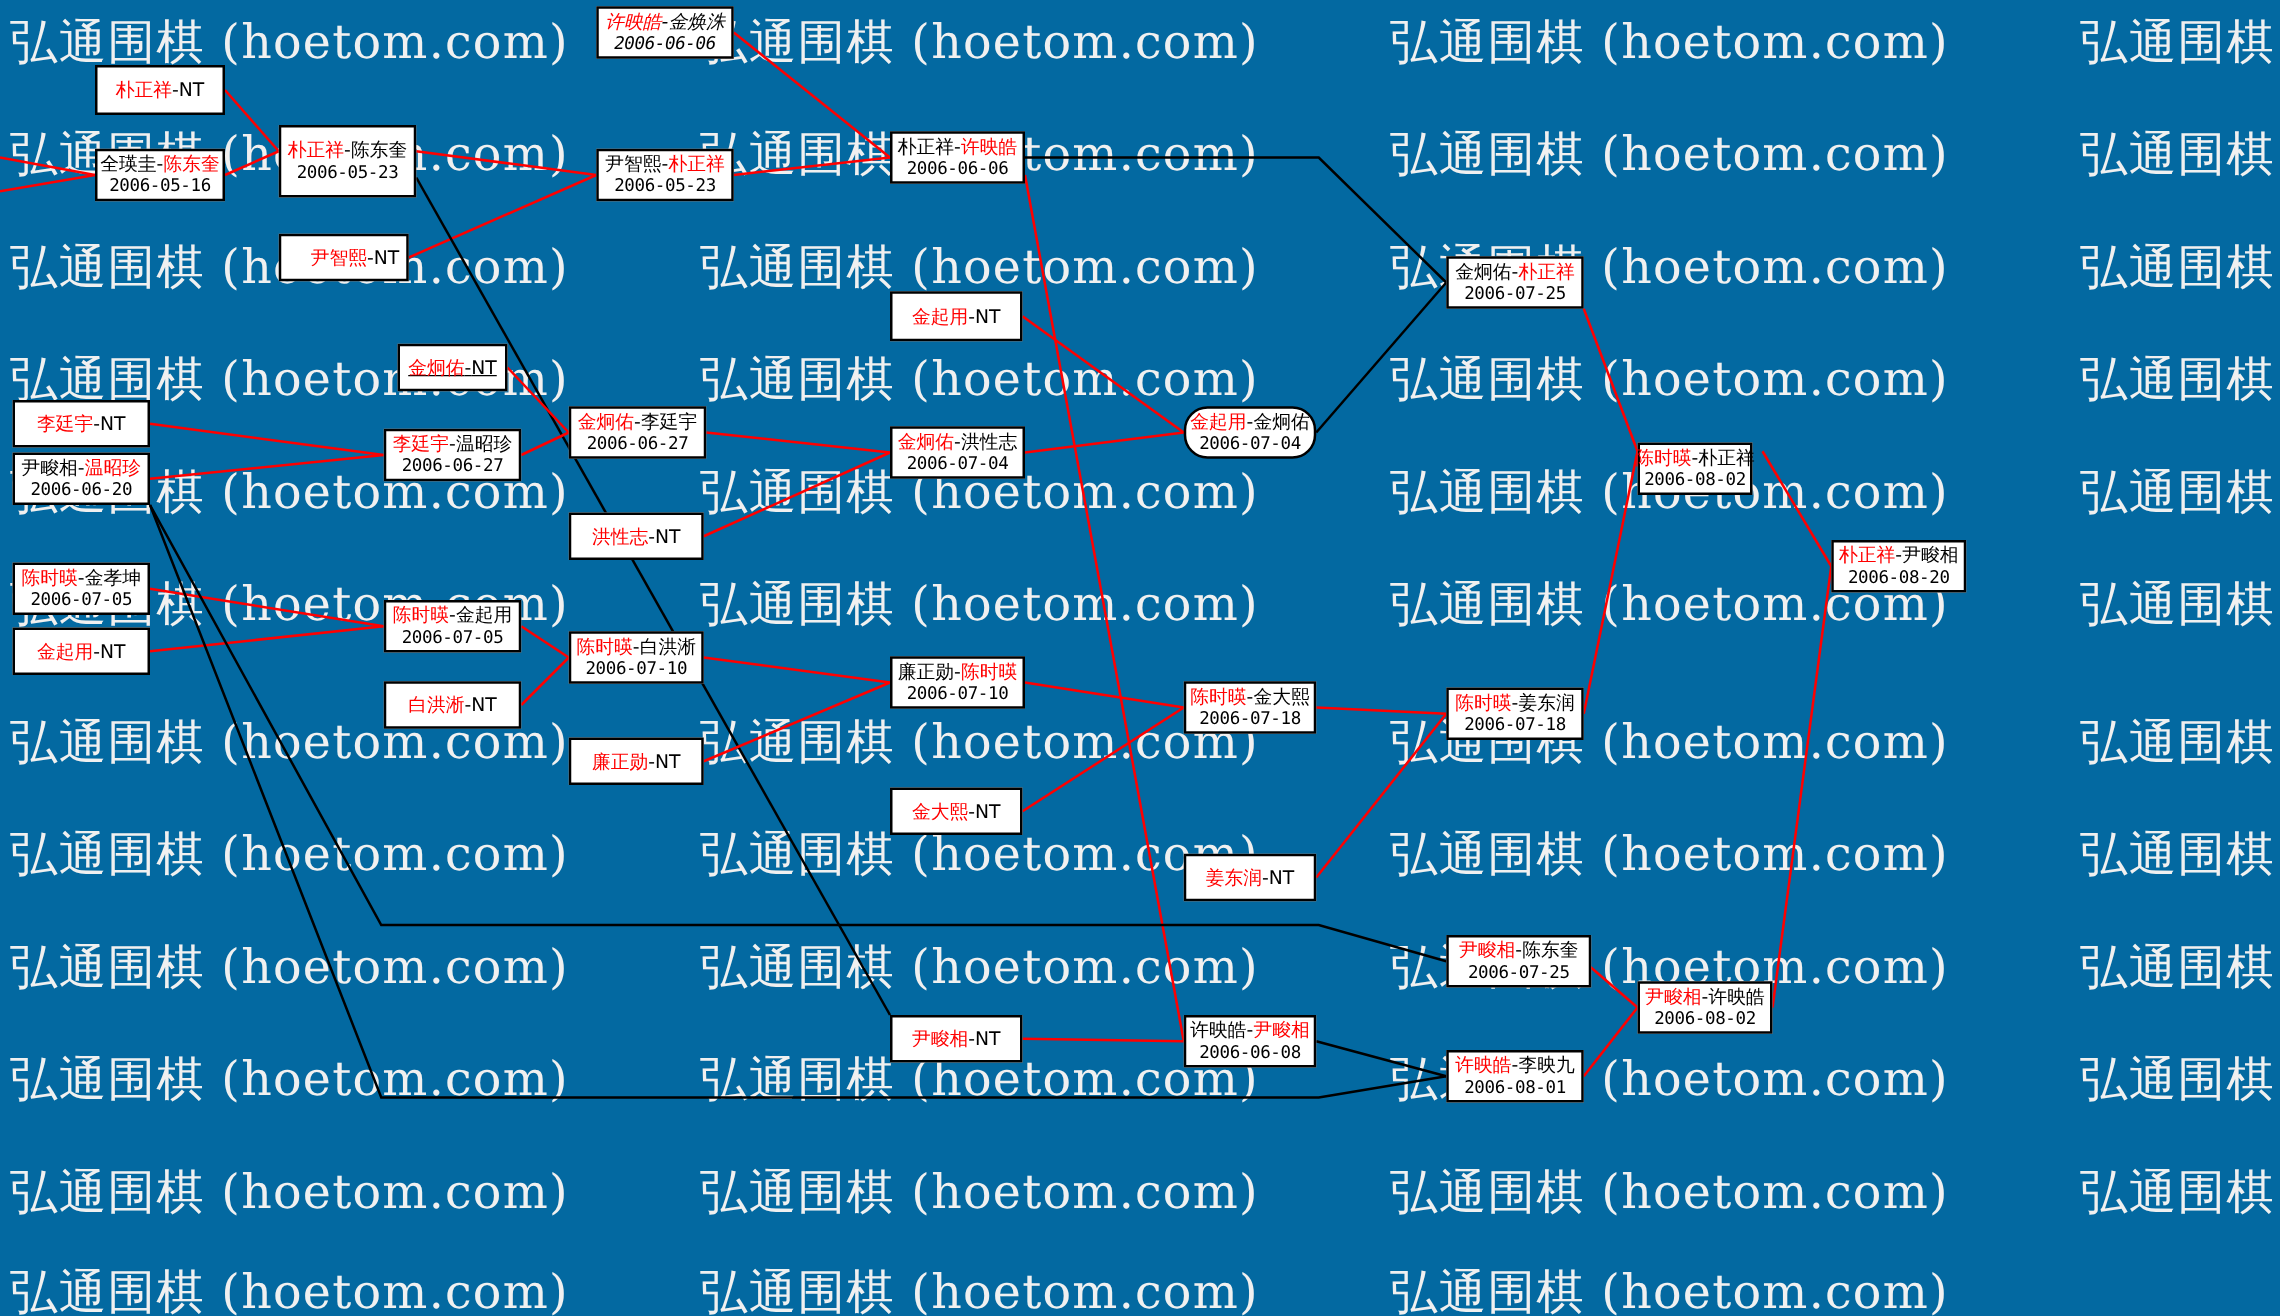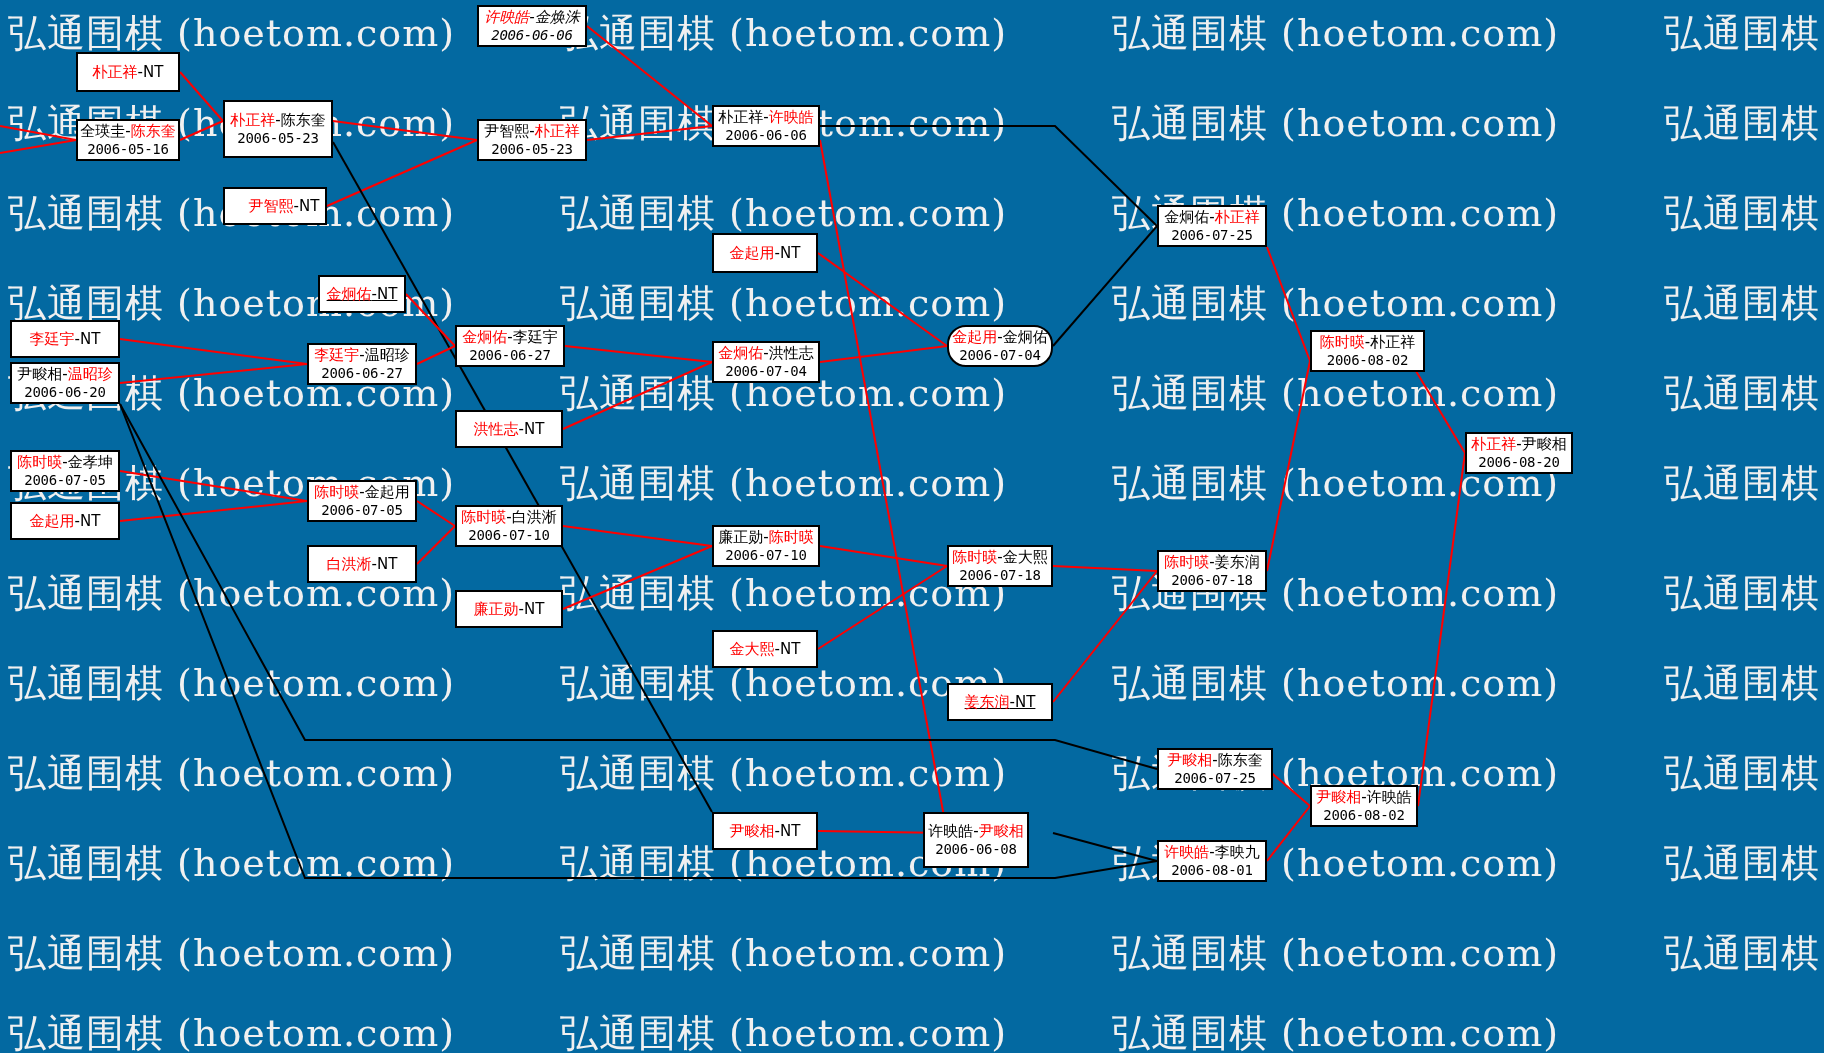--- a/index.html
+++ b/index.html
@@ -249,39 +249,39 @@
         <span class="pair"><span class="l">廉正勋</span><span>-</span><span class="w">陈时暎</span></span>
         <span class="date">2006-07-10</span>
       </div>
       <div class="node" style="left: 712px; top: 630px; width: 106px; height: 38px;">
         <span class="pair"><span class="w">金大熙</span><span>-</span><span class="l">NT</span></span>
       </div>
       <div class="node" style="left: 947px; top: 545px; width: 106px; height: 42px;">
         <span class="pair"><span class="w">陈时暎</span><span>-</span><span class="l">金大熙</span></span>
         <span class="date">2006-07-18</span>
       </div>
-      <div class="node" style="left: 947px; top: 683px; width: 106px; height: 38px; text-decoration: underline;">
+      <div class="node" style="left: 947px; top: 683px; width: 106px; height: 38px;">
         <span class="pair"><span class="w">姜东润</span><span>-</span><span class="l">NT</span></span>
       </div>
       <div class="node" style="left: 1157px; top: 550px; width: 110px; height: 42px;">
         <span class="pair"><span class="w">陈时暎</span><span>-</span><span class="l">姜东润</span></span>
         <span class="date">2006-07-18</span>
       </div>
-      <div class="node" style="left: 1310px; top: 330px; width: 115px; height: 42px;">
+      <div class="node" style="left: 1310px; top: 354px; width: 92px; height: 42px;">
         <span class="pair"><span class="w">陈时暎</span><span>-</span><span class="l">朴正祥</span></span>
         <span class="date">2006-08-02</span>
       </div>
       <div class="node" style="left: 1465px; top: 432px; width: 108px; height: 42px;">
         <span class="pair"><span class="w">朴正祥</span><span>-</span><span class="l">尹畯相</span></span>
         <span class="date">2006-08-20</span>
       </div>
       <div class="node" style="left: 712px; top: 812px; width: 106px; height: 38px;">
         <span class="pair"><span class="w">尹畯相</span><span>-</span><span class="l">NT</span></span>
       </div>
-      <div class="node" style="left: 923px; top: 812px; width: 106px; height: 56px;">
+      <div class="node" style="left: 947px; top: 812px; width: 106px; height: 42px;">
         <span class="pair"><span class="l">许映皓</span><span>-</span><span class="w">尹畯相</span></span>
         <span class="date">2006-06-08</span>
       </div>
       <div class="node" style="left: 1157px; top: 748px; width: 116px; height: 42px;">
         <span class="pair"><span class="w">尹畯相</span><span>-</span><span class="l">陈东奎</span></span>
         <span class="date">2006-07-25</span>
       </div>
       <div class="node" style="left: 1157px; top: 840px; width: 110px; height: 42px;">
         <span class="pair"><span class="w">许映皓</span><span>-</span><span class="l">李映九</span></span>
         <span class="date">2006-08-01</span>

